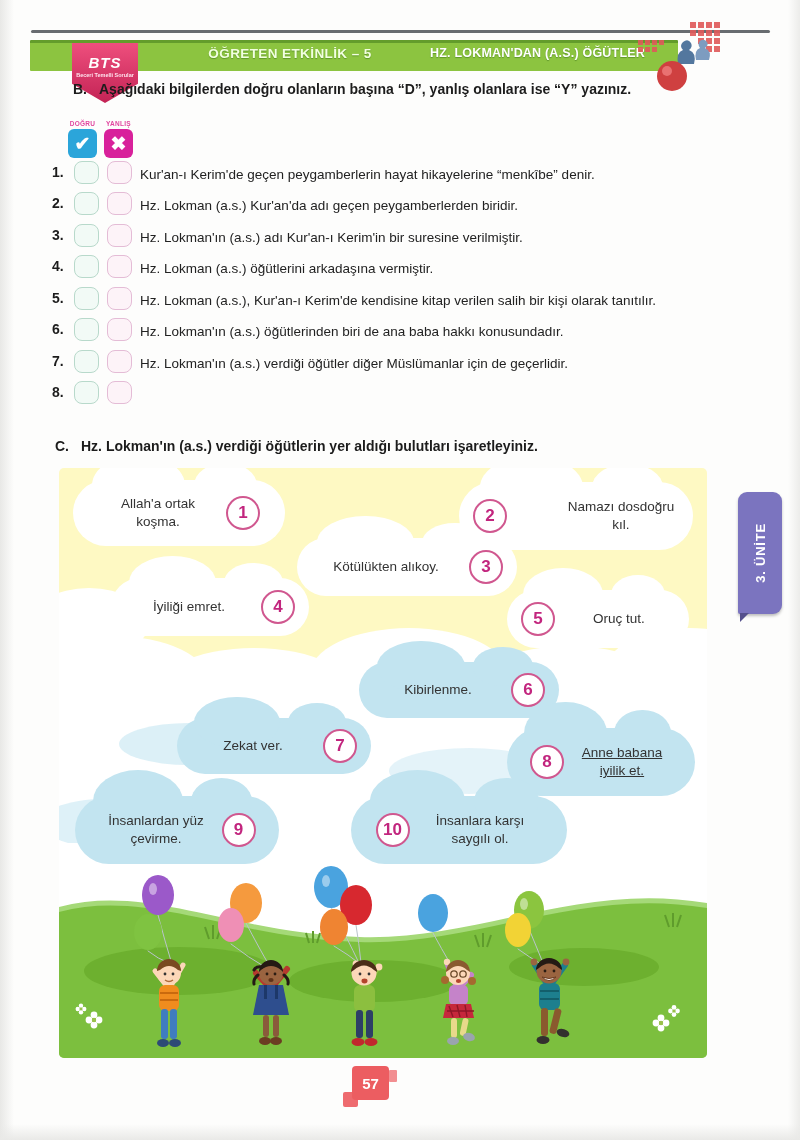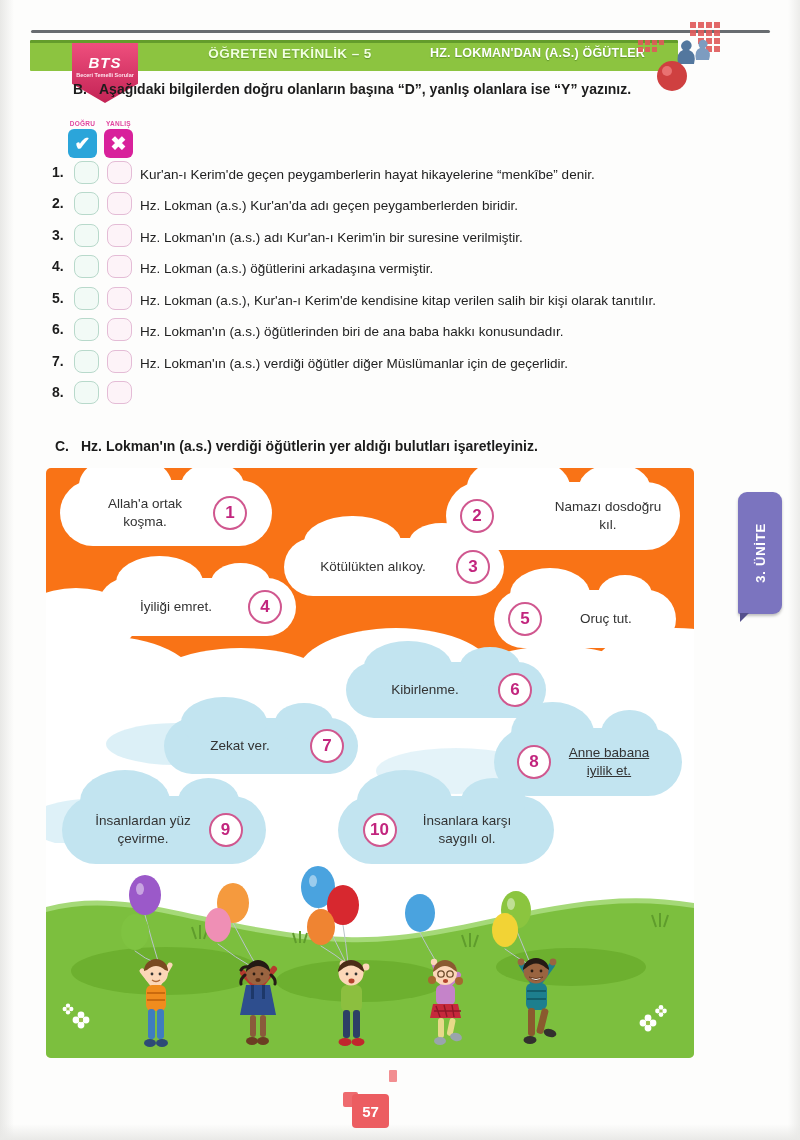--- a/index.html
+++ b/index.html
@@ -47,22 +47,22 @@
 
   .rows{position:absolute;left:52px;top:161px;width:706px;}
   .row{display:flex;align-items:flex-start;margin-bottom:6.5px;min-height:23px;}
   .row .num{width:22px;font-size:14px;font-weight:bold;color:#1c1c1c;padding-top:3px;}
   .row .cb{width:25px;height:23px;border-radius:8px;margin-right:8px;flex:none;box-sizing:border-box;}
   .row .cb.d{border:1.6px solid #b8d9cb;background:#f2faf6;}
   .row .cb.y{border:1.6px solid #e4bcd6;background:#fdf3f8;}
   .row .txt{font-size:13.5px;color:#222;padding-top:4px;line-height:1.55;}
 
   
-  .panel{position:absolute;left:46px;top:468px;width:648px;height:590px;
-    background:#f97316;border-radius:5px;overflow:hidden;}
+  .panel{position:absolute;left:59px;top:468px;width:648px;height:590px;
+    background:#fef9c3;border-radius:5px;overflow:hidden;}
   .deco{position:absolute;border-radius:50%;}
 
   .cloud{position:absolute;display:flex;align-items:center;justify-content:center;gap:8px;
     border-radius:60px;padding:4px 14px;box-sizing:border-box;}
   .cloud::before{content:"";position:absolute;background:inherit;width:44%;height:92%;
     border-radius:50%;top:-38%;left:9%;}
   .cloud::after{content:"";position:absolute;background:inherit;width:30%;height:68%;
     border-radius:50%;top:-26%;right:13%;}
   .cloud.white{background:#ffffff;}
   .cloud.blue{background:#c2e4f0;}
@@ -82,21 +82,21 @@
     border-radius:9px 9px 9px 2px;display:flex;align-items:center;justify-content:center;
     box-shadow:0 2px 3px rgba(0,0,0,.25);}
   .unit-tab::after{content:"";position:absolute;left:2px;bottom:-8px;border-style:solid;
     border-width:9px 9px 0 0;border-color:#55508c transparent transparent transparent;}
   .unit-tab span{writing-mode:vertical-rl;transform:rotate(180deg);color:#fff;font-weight:bold;
     font-size:13px;letter-spacing:.8px;}
 
   .page-badge{position:absolute;left:342px;top:1064px;width:60px;height:50px;}
   .page-badge .main{position:absolute;left:10px;top:2px;width:37px;height:34px;background:#ec5d61;
     border-radius:4px;display:flex;align-items:center;justify-content:center;color:#fff;
-    font-weight:bold;font-size:15px;margin-top:28px;}
+    font-weight:bold;font-size:15px;}
   .page-badge .sq{position:absolute;left:1px;top:28px;width:15px;height:15px;background:#ee6b6f;border-radius:2px;}
   .page-badge .notch{position:absolute;left:47px;top:6px;width:8px;height:12px;background:#f28e91;border-radius:1px;}
 </style>
 </head>
 <body>
 
 <div class="edge-shade-l"></div>
 <div class="edge-shade-r"></div>
 <div class="edge-shade-b"></div>
 

